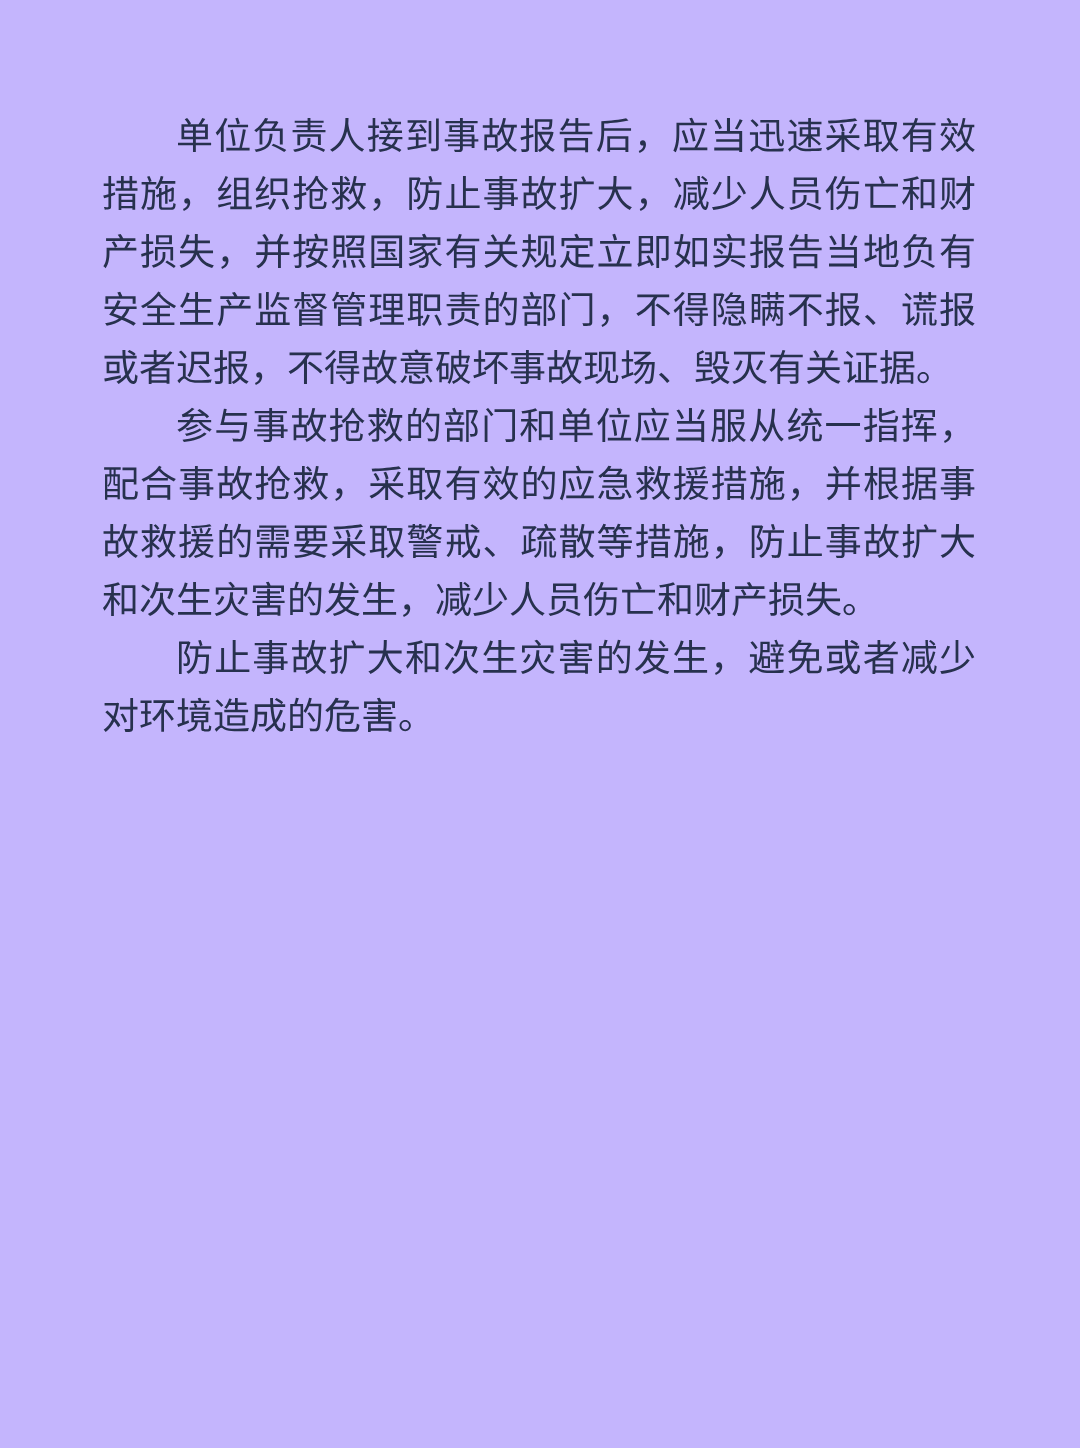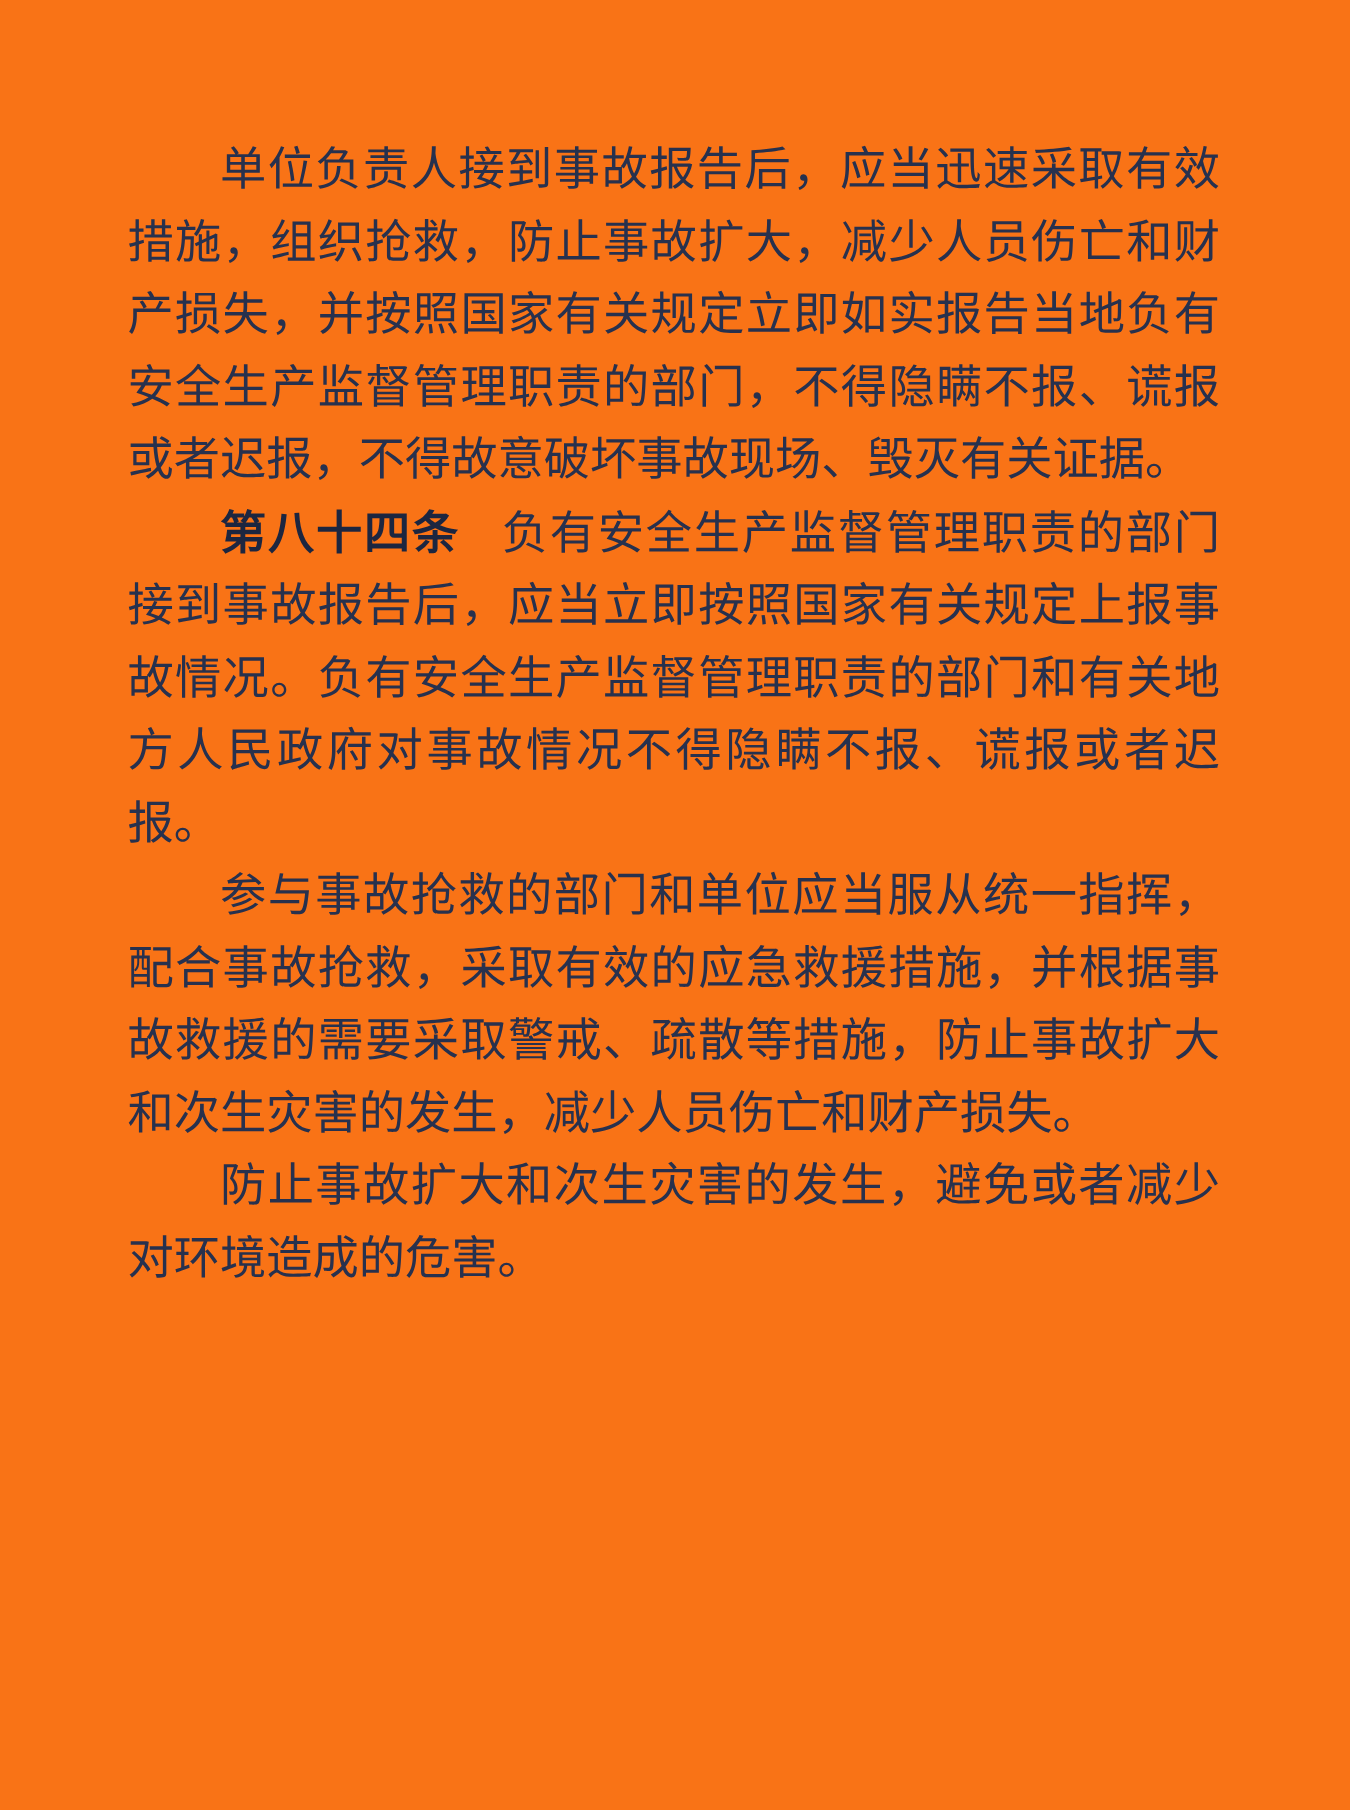--- a/index.html
+++ b/index.html
@@ -4,21 +4,21 @@
 <style>
   html, body {
     margin: 0;
     padding: 0;
     background: #ffffff;
   }
   .page {
     position: relative;
     width: 1080px;
     height: 1448px;
-    background: #f97316;
+    background: #c4b5fd;
     box-sizing: border-box;
     padding: 108px 104px 0 102px;
     overflow: hidden;
     font-family: "Liberation Serif", "DejaVu Serif", serif;
   }
   .doc-body {
     width: 100%;
   }
   .para {
     margin: 0;
@@ -44,23 +44,20 @@
 </head>
 <body>
 
 <div class="page">
   <div class="doc-body">
 
     <p class="para">
       <span class="article-lead"></span><span class="para-text">单位负责人接到事故报告后，应当迅速采取有效措施，组织抢救，防止事故扩大，减少人员伤亡和财产损失，并按照国家有关规定立即如实报告当地负有安全生产监督管理职责的部门，不得隐瞒不报、谎报或者迟报，不得故意破坏事故现场、毁灭有关证据。</span>
     </p>
 
-    <p class="para">
-      <span class="article-lead">第八十四条</span><span class="para-text">负有安全生产监督管理职责的部门接到事故报告后，应当立即按照国家有关规定上报事故情况。负有安全生产监督管理职责的部门和有关地方人民政府对事故情况不得隐瞒不报、谎报或者迟报。</span>
-    </p>
 
 
     <p class="para">
       <span class="article-lead"></span><span class="para-text">参与事故抢救的部门和单位应当服从统一指挥，配合事故抢救，采取有效的应急救援措施，并根据事故救援的需要采取警戒、疏散等措施，防止事故扩大和次生灾害的发生，减少人员伤亡和财产损失。</span>
     </p>
 
     <p class="para">
       <span class="article-lead"></span><span class="para-text">防止事故扩大和次生灾害的发生，避免或者减少对环境造成的危害。</span>
     </p>
 

